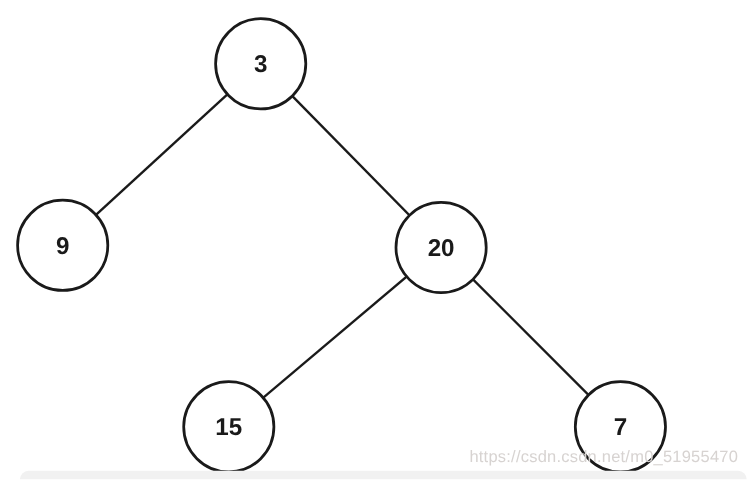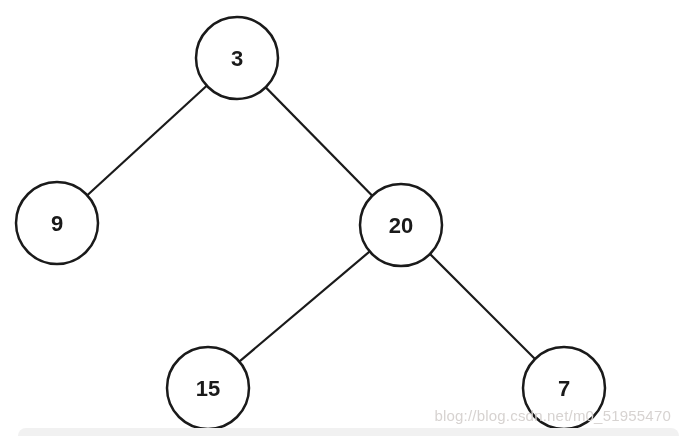--- a/index.html
+++ b/index.html
@@ -67,15 +67,15 @@
       </g>
       <g>
         <circle cx="208" cy="388" r="41" fill="#ffffff" stroke="#1a1a1a" stroke-width="2.5"></circle>
         <text x="208" y="388" text-anchor="middle" dominant-baseline="central" class="node-label" font-size="22" fill="#1a1a1a">15</text>
       </g>
       <g>
         <circle cx="564" cy="388" r="41" fill="#ffffff" stroke="#1a1a1a" stroke-width="2.5"></circle>
         <text x="564" y="388" text-anchor="middle" dominant-baseline="central" class="node-label" font-size="22" fill="#1a1a1a">7</text>
       </g>
     </svg>
-  <div class="watermark" style="color: rgb(215, 211, 209);">blog://blog.csdn.net/m0_51955470</div>
+  <div class="watermark" style="color: rgb(215, 211, 209);">https://csdn.csdn.net/m0_51955470</div>
   <div class="bottom-bar" style="background: rgb(241, 241, 241);"></div>
 </div>
 
 </body></html>

